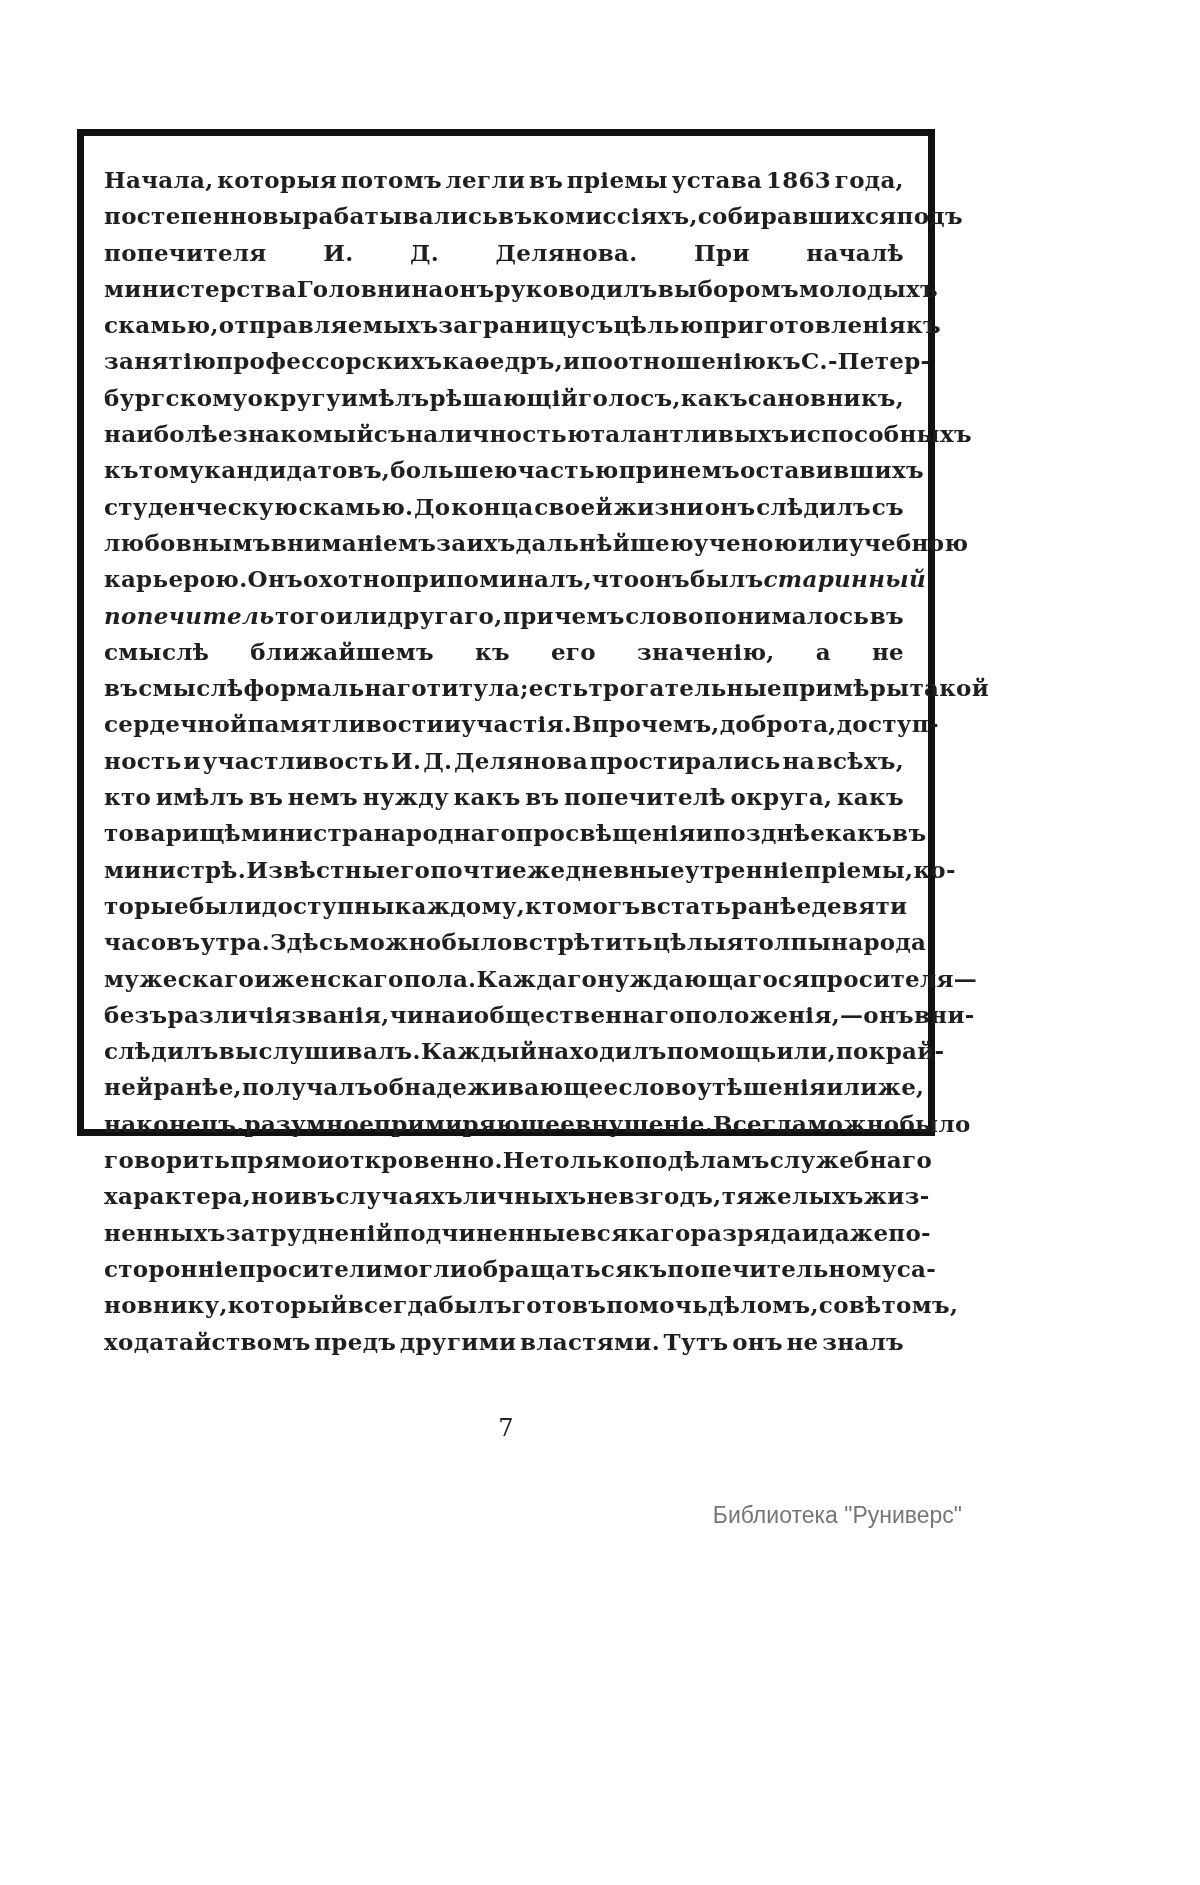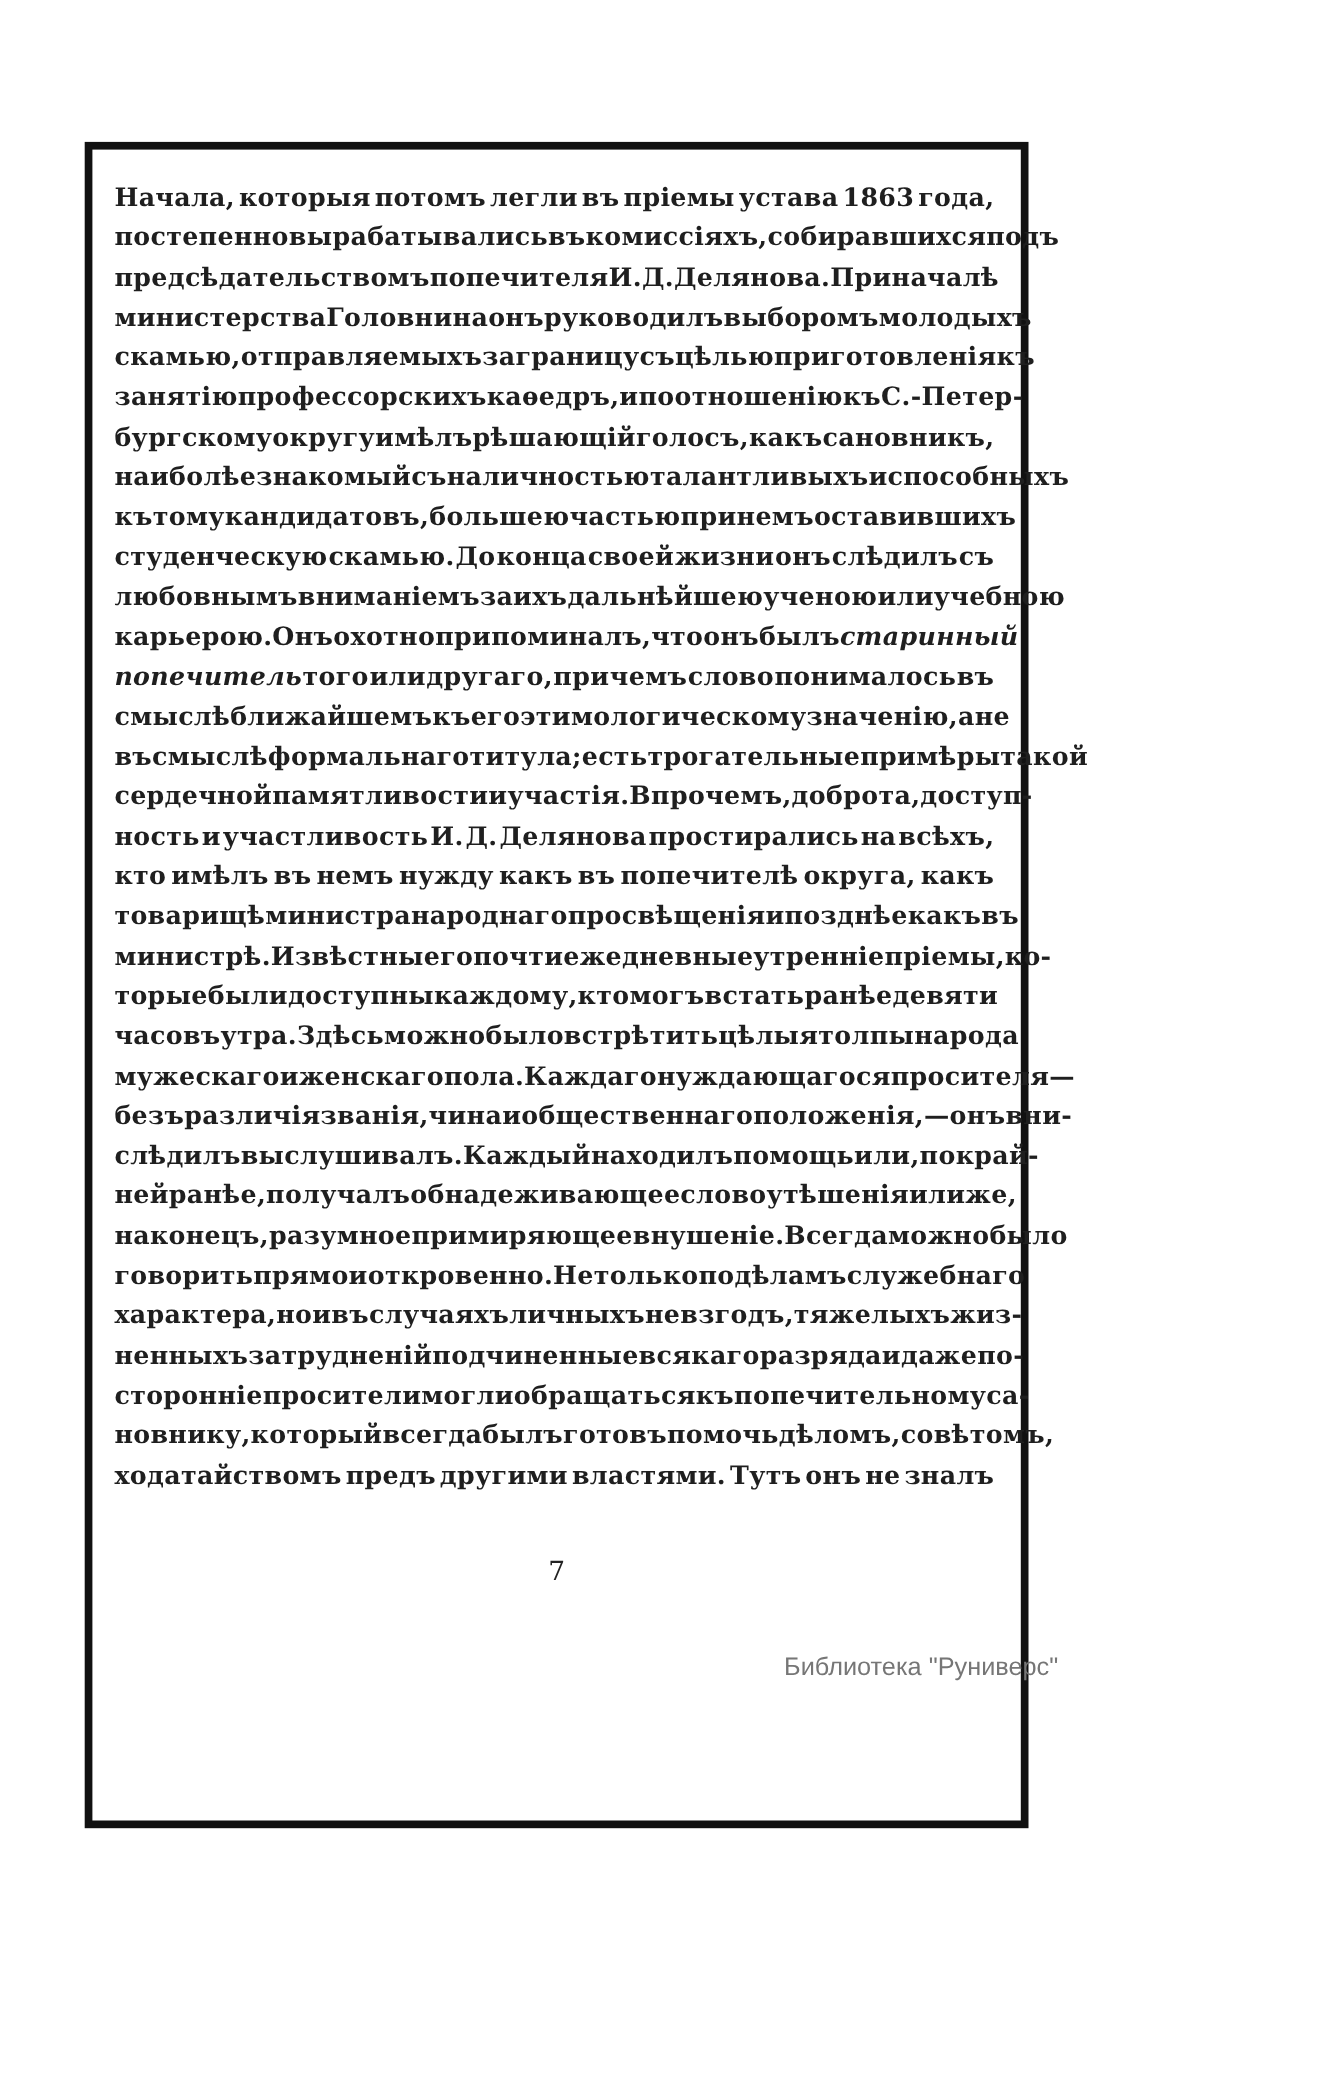--- a/index.html
+++ b/index.html
@@ -9,21 +9,21 @@
     position: relative;
     background: #ffffff;
     font-family: "DejaVu Serif", serif;
     overflow: hidden;
   }
   .page-frame {
     position: absolute;
     left: 77px;
     top: 129px;
     width: 858px;
-    height: 1533px;
+    height: 1007px;
     border: 7px solid #111111;
     box-sizing: border-box;
     padding: 26px 24px 0 20px;
     background: #ffffff;
   }
   .text-lines {
     width: 800px;
   }
   .text-line {
     display: flex;
@@ -75,21 +75,20 @@
       </div>
       <div class="text-line">
         <span>постепенно</span>
         <span>вырабатывались</span>
         <span>въ</span>
         <span>комиссіяхъ,</span>
         <span>собиравшихся</span>
         <span>подъ</span>
       </div>
       <div class="text-line">
-        <span>предсѣдательствомъ</span>
         <span>попечителя</span>
         <span>И.</span>
         <span>Д.</span>
         <span>Делянова.</span>
         <span>При</span>
         <span>началѣ</span>
       </div>
       <div class="text-line">
         <span>министерства</span>
         <span>Головнина</span>
@@ -186,21 +185,20 @@
         <span>чемъ</span>
         <span>слово</span>
         <span>понималось</span>
         <span>въ</span>
       </div>
       <div class="text-line">
         <span>смыслѣ</span>
         <span>ближайшемъ</span>
         <span>къ</span>
         <span>его</span>
-        <span>этимологическому</span>
         <span>значенію,</span>
         <span>а</span>
         <span>не</span>
       </div>
       <div class="text-line">
         <span>въ</span>
         <span>смыслѣ</span>
         <span>формальнаго</span>
         <span>титула;</span>
         <span>есть</span>

